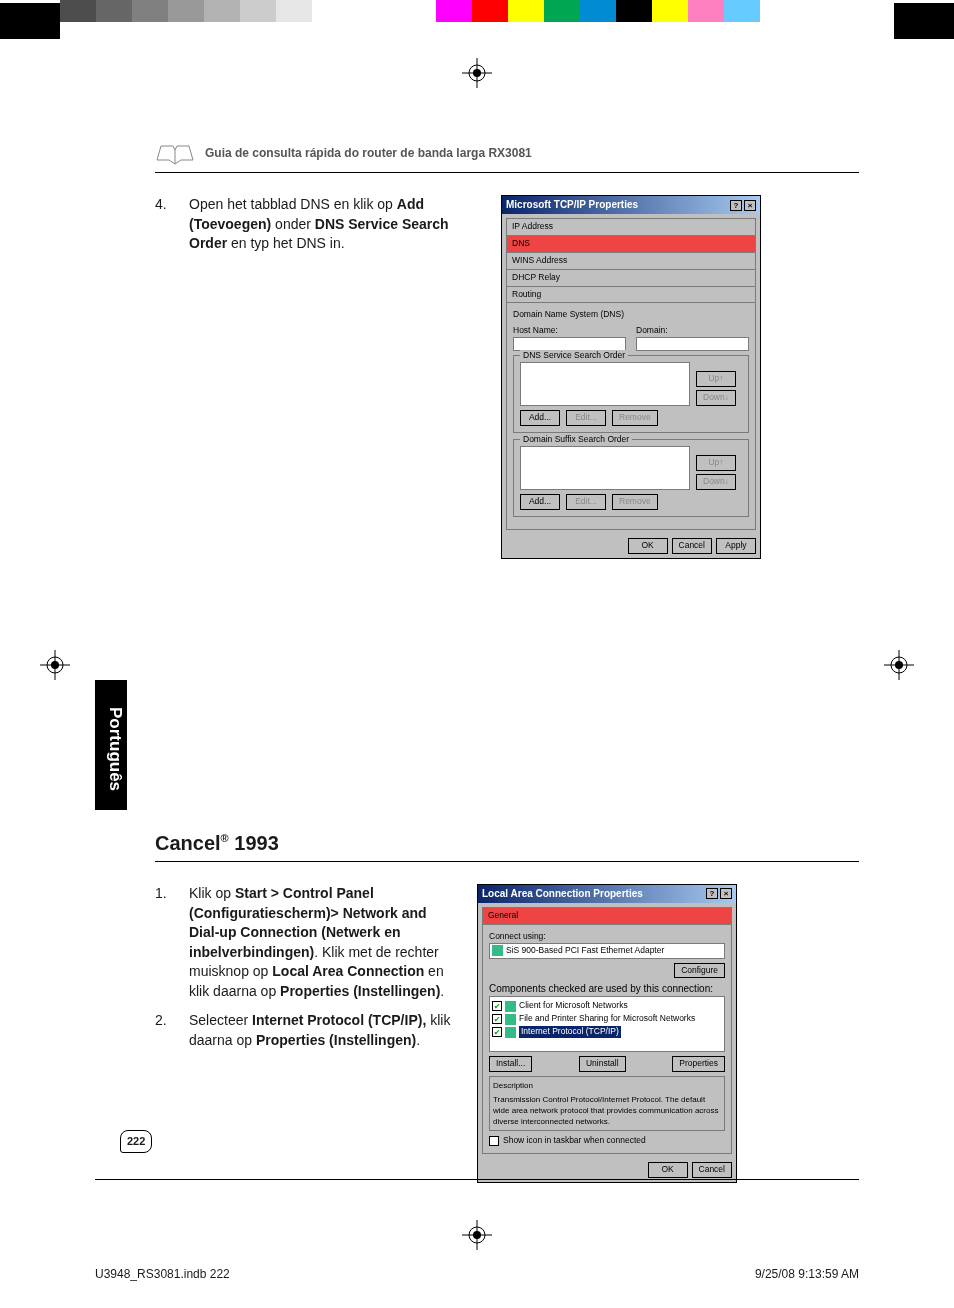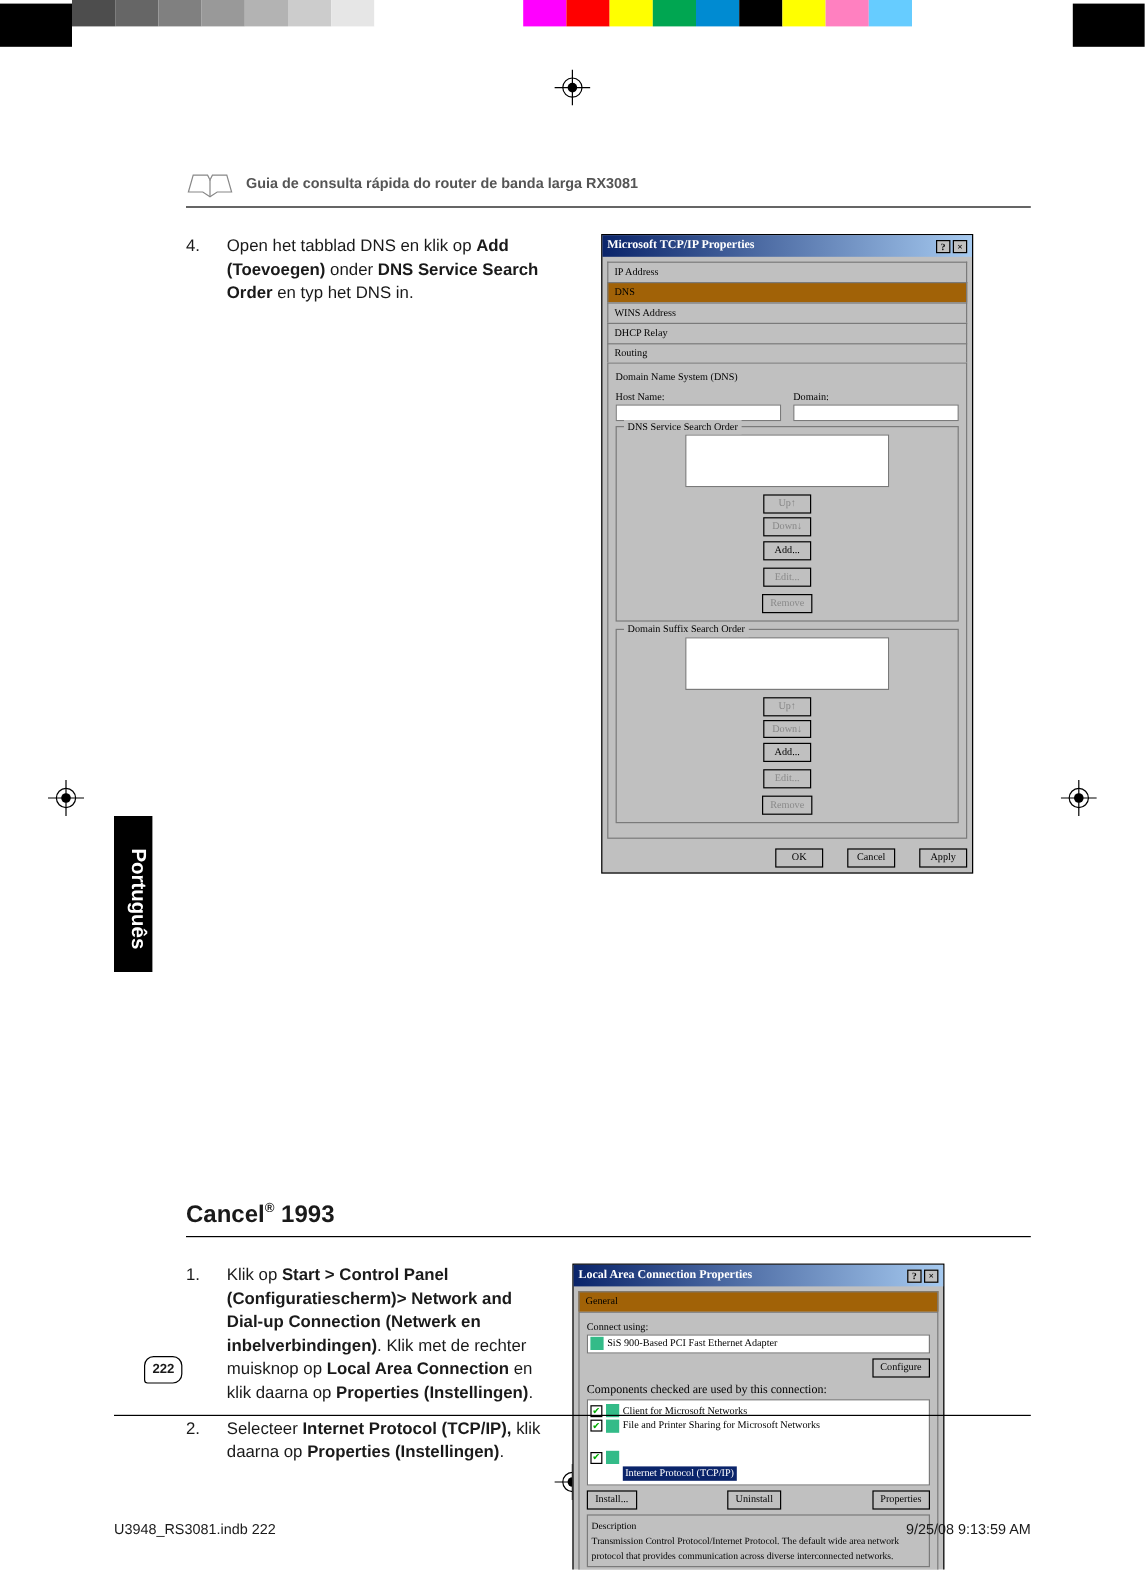--- a/index.html
+++ b/index.html
@@ -55,52 +55,52 @@
   
   .page-num{
     position:absolute;bottom:155px;left:120px;font-size:11px;font-weight:bold;
     border:1px solid #000;border-radius:8px 8px 8px 3px;padding:3px 6px;
   }
   .footer-line{position:absolute;bottom:128px;left:95px;right:95px;border-top:1px solid #000;}
   .slug-left{position:absolute;bottom:25px;left:95px;font-size:12px;}
   .slug-right{position:absolute;bottom:25px;right:95px;font-size:12px;}
   
   .win{
-    width:310px;border:1px solid #000;background:var(--win-grey);font-size:9px;
-    font-family:Liberation Serif, serif;color:#000;
+    width:260px;border:1px solid #000;background:var(--win-grey);font-size:9px;
+    font-family:Liberation Sans, sans-serif;color:#000;
   }
   .win .titlebar{
     display:flex;align-items:center;justify-content:space-between;
     background:linear-gradient(to right,var(--win-titlebar1),var(--win-titlebar2));
     color:#fff;font-weight:bold;padding:2px 4px;font-size:10px;
   }
   .win .titlebar .ctrls{display:flex;gap:2px;}
   .win .titlebar .ctrl{width:12px;height:11px;background:var(--win-grey);border:1px solid #000;font-size:8px;line-height:9px;text-align:center;color:#000;}
   .win .tabs{display:flex;padding:4px 4px 0 4px;gap:0;flex-direction:column;}
   .win .tab{border:1px solid var(--win-border);border-bottom:none;padding:2px 5px;background:var(--win-grey);font-size:8.5px;}
-  .win .tab.active{background:#a16207;}
+  .win .tab.active{background:#ef4444;}
   .win .panel{border:1px solid var(--win-border);margin:0 4px 4px 4px;padding:6px;background:var(--win-grey);}
   .win .group{border:1px solid var(--win-border);padding:6px;margin-bottom:6px;position:relative;}
   .win .group-title{position:absolute;top:-6px;left:6px;background:var(--win-grey);padding:0 3px;font-size:8.5px;}
   .win label{font-size:8.5px;}
   .win .txt{width:100%;height:14px;background:#fff;border:1px solid var(--win-border);}
   .win .listbox{width:170px;height:44px;background:#fff;border:1px solid var(--win-border);}
   .win .btn{border:1px solid #000;background:var(--win-grey);padding:1px 6px;font-size:8.5px;display:inline-block;min-width:40px;text-align:center;}
   .win .btn.disabled{color:#888;}
-  .win .footer-btns{display:flex;justify-content:flex-end;gap:20px;padding:4px;}
-  .row-flex{display:flex;gap:6px;align-items:center;flex-direction:column;}
+  .win .footer-btns{display:flex;justify-content:flex-end;gap:4px;padding:4px;}
+  .row-flex{display:flex;gap:6px;align-items:flex-end;}
   .col{display:flex;flex-direction:column;gap:3px;}
   .hpair{display:flex;gap:10px;margin-bottom:4px;flex-wrap:wrap;}
   
   .win2 .panel2{border:1px solid var(--win-border);margin:0 4px 4px 4px;padding:6px;background:var(--win-grey);}
   .win2 .combo{background:#fff;border:1px solid var(--win-border);padding:1px 2px;display:flex;align-items:center;gap:3px;font-size:8.5px;text-align:center;}
   .win2 .chklist{background:#fff;border:1px solid var(--win-border);padding:2px;min-height:56px;}
   .win2 .chkrow{display:flex;align-items:center;gap:3px;font-size:8.5px;margin:1px 0;}
   .win2 .chkrow .cb{width:10px;height:10px;border:1px solid #000;background:#fff;display:inline-flex;align-items:center;justify-content:center;font-size:8px;color:#0a0;}
-  .win2 .chkrow.sel .lab{background:#0a246a;color:#fff;padding:0 2px;margin-top:27px;}
+  .win2 .chkrow.sel .lab{background:#0a246a;color:#fff;padding:0 2px;}
   .win2 .ic{width:11px;height:11px;display:inline-block;background:#3b8;}
   .win2 .desc-box{border:1px solid var(--win-border);padding:3px;margin-top:4px;font-size:8px;}
   .win2 .hstack{display:flex;gap:6px;justify-content:space-between;margin:4px 0;}
   .hrow{display:flex;align-items:center;gap:4px;margin-top:4px;font-size:8.5px;}
   .sup{font-size:11px;vertical-align:super;}
 </style>
 </head>
 <body>
 
 <div class="sheet">

